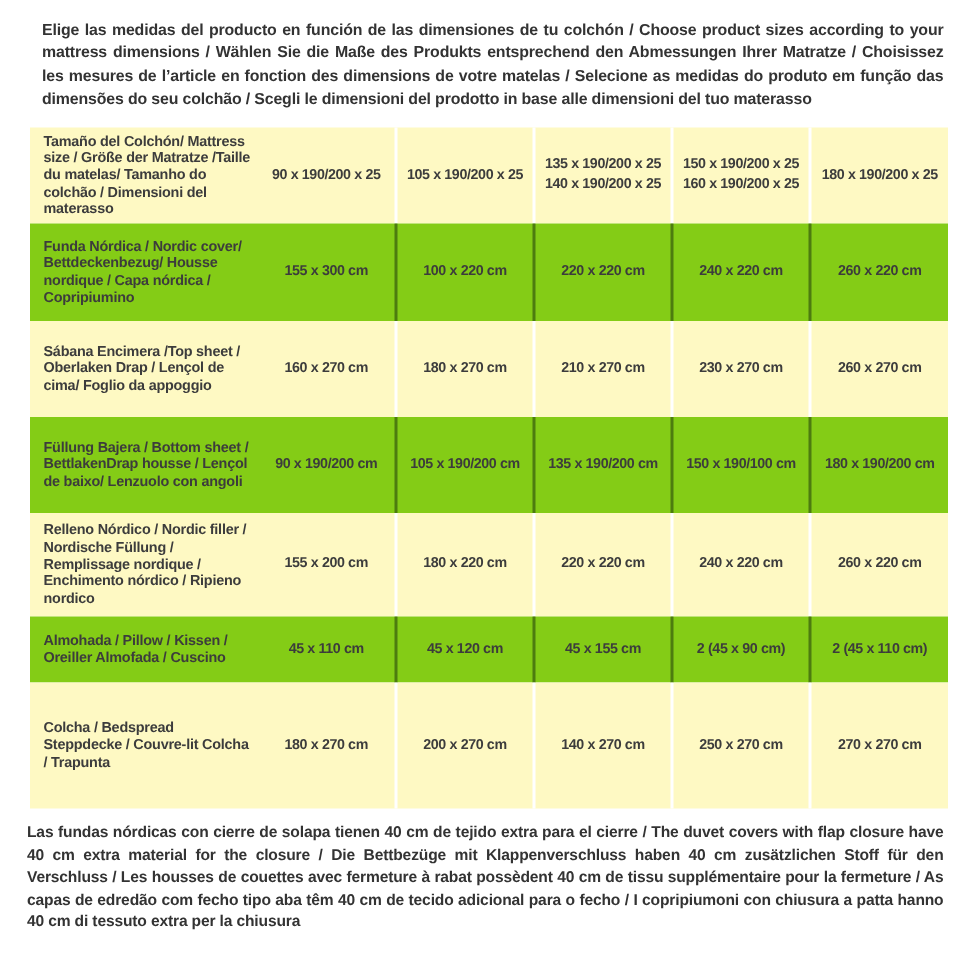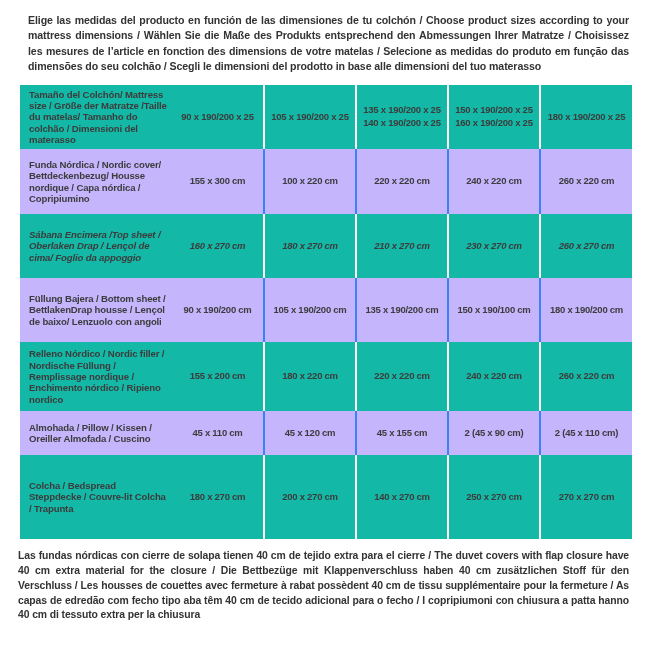--- a/index.html
+++ b/index.html
@@ -33,24 +33,24 @@
     letter-spacing:-0.15px;
   }
   td.val {
     text-align:center;
     font-size:9.5px;
     letter-spacing:-0.25px;
     white-space:pre;
     line-height:12.5px;
     padding:2px 0;
   }
-  tr.shaded { background:#14b8a6; }
-  tr.plain  { background:#c4b5fd; }
+  tr.shaded { background:#fef9c3; }
+  tr.plain  { background:#84cc16; }
   tr.shaded td.val + td.val { border-left:2px solid #ffffff; }
-  tr.plain  td.val + td.val { border-left:2px solid #3b82f6; }
+  tr.plain  td.val + td.val { border-left:2px solid #4d7c0f; }
   .footnote {
     margin:10px 23px 0 18px;
     font-size:10.4px;
     font-weight:bold;
     line-height:14.8px;
     text-align:justify;
     color:#333333;
     letter-spacing:-0.1px;
   }
 </style>
@@ -80,21 +80,21 @@
     <td class="val">180 x 190/200 x 25</td>
   </tr>
       <tr class="plain" style="height: 65px;">
     <td class="label">Funda Nórdica / Nordic cover/ Bettdeckenbezug/ Housse nordique / Capa nórdica / Copripiumino</td>
     <td class="val">155 x 300 cm</td>
     <td class="val">100 x 220 cm</td>
     <td class="val">220 x 220 cm</td>
     <td class="val">240 x 220 cm</td>
     <td class="val">260 x 220 cm</td>
   </tr>
-      <tr class="shaded" style="height: 64px; font-style: italic;">
+      <tr class="shaded" style="height: 64px;">
     <td class="label">Sábana Encimera /Top sheet / Oberlaken Drap / Lençol de cima/ Foglio da appoggio</td>
     <td class="val">160 x 270 cm</td>
     <td class="val">180 x 270 cm</td>
     <td class="val">210 x 270 cm</td>
     <td class="val">230 x 270 cm</td>
     <td class="val">260 x 270 cm</td>
   </tr>
       <tr class="plain" style="height: 64px;">
     <td class="label">Füllung Bajera / Bottom sheet / BettlakenDrap housse / Lençol de baixo/ Lenzuolo con angoli</td>
     <td class="val">90 x 190/200 cm</td>

